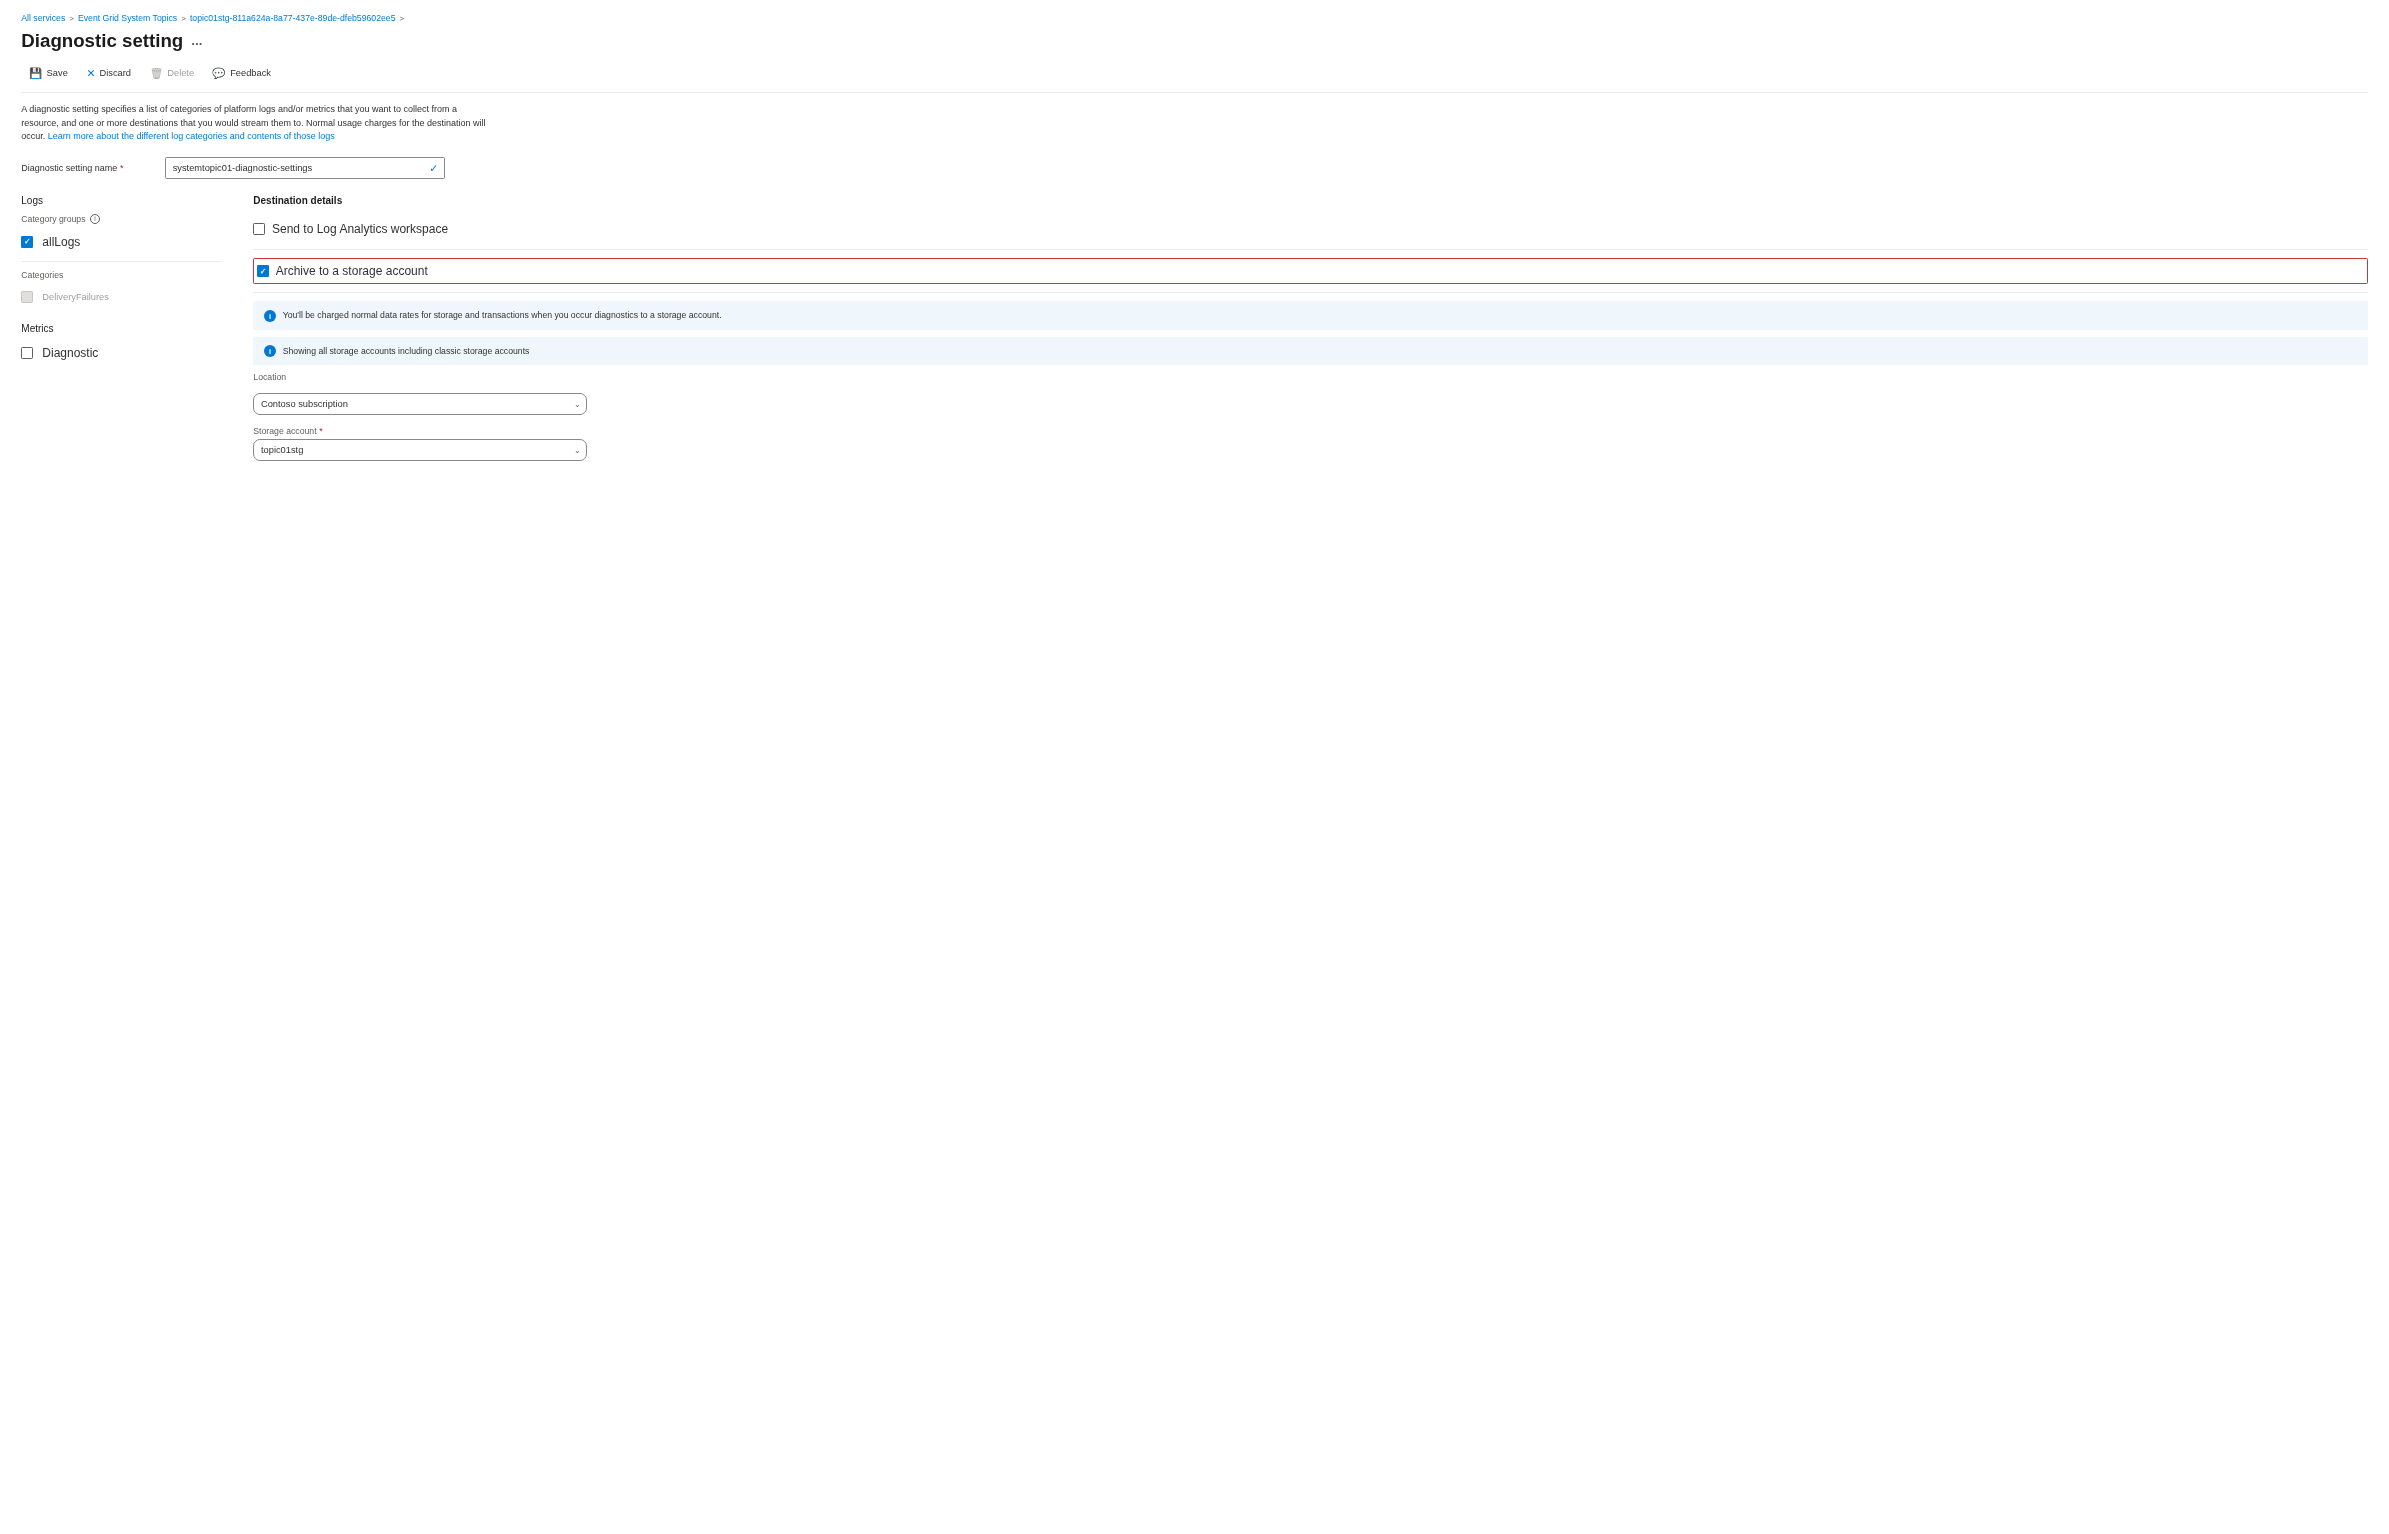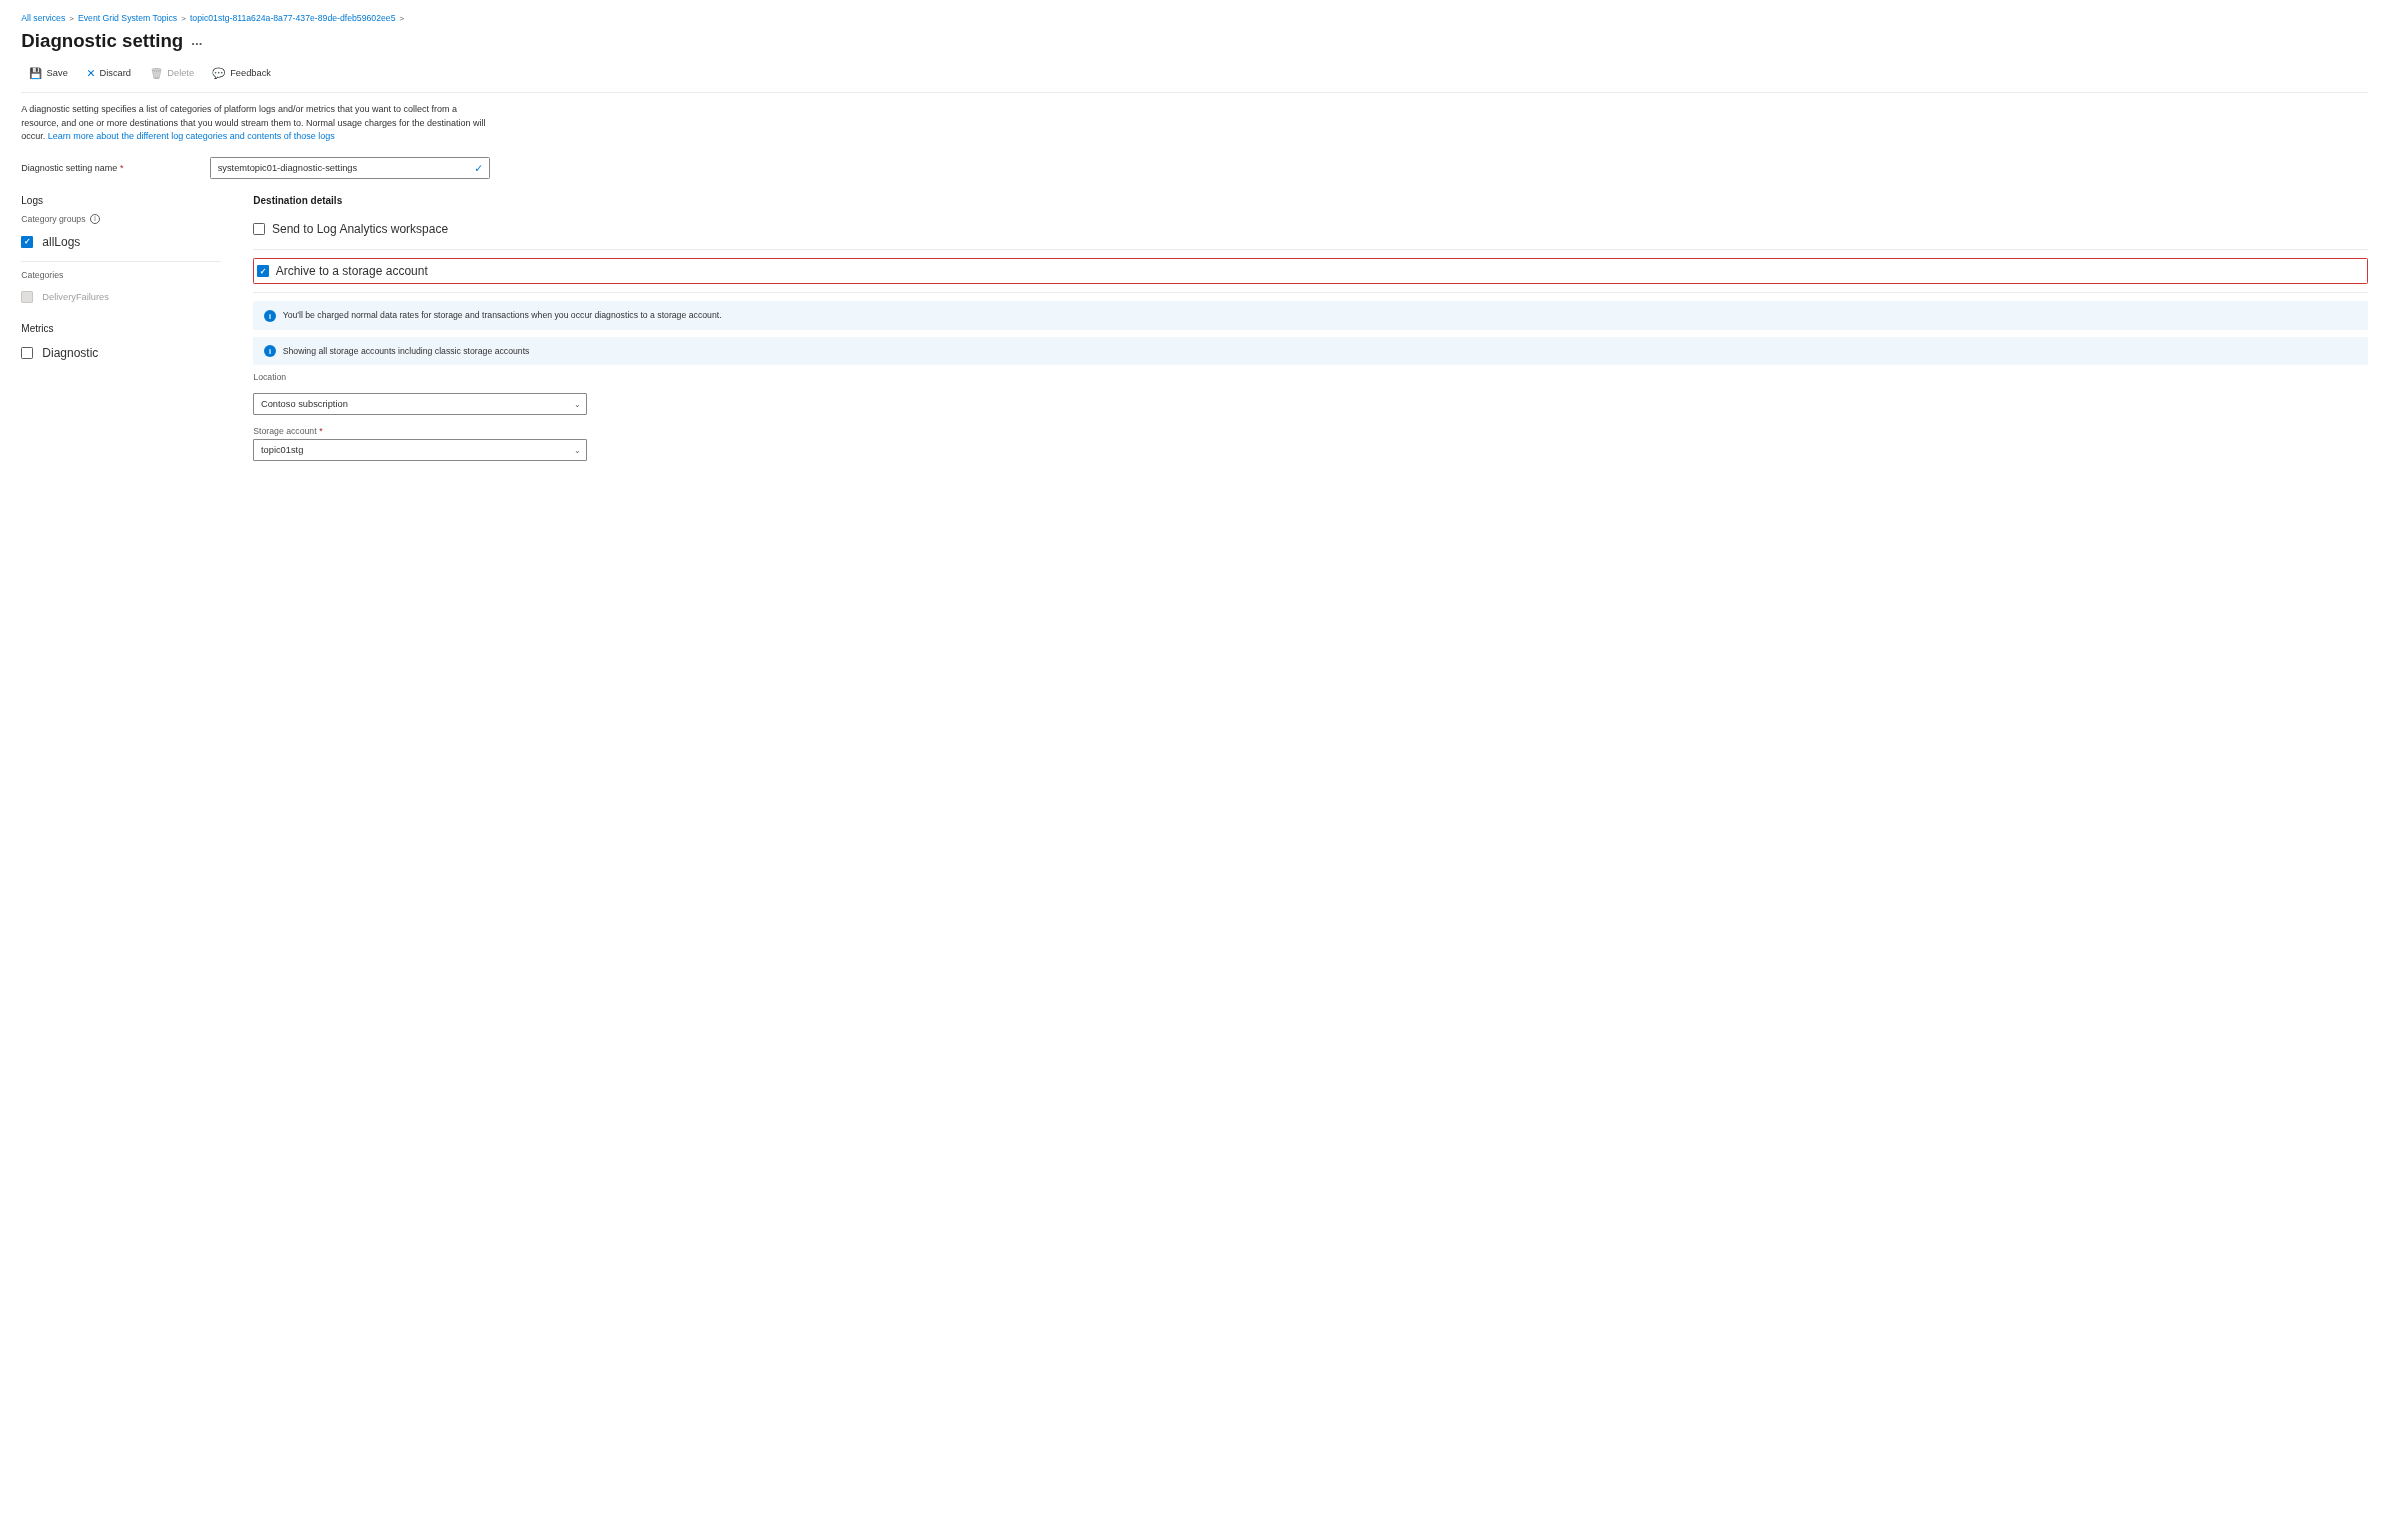--- a/index.html
+++ b/index.html
@@ -86,21 +86,20 @@
       padding: 4.7px 21.3px 4.7px 6.7px;
       font-size: 9.3px;
       width: 280px;
       color: #323130;
       outline: none;
       position: relative;
     }
     .input-wrapper {
       position: relative;
       width: 280px;
-      margin-left: 45px;
     }
     .input-checkmark {
       position: absolute;
       right: 6.7px;
       top: 50%;
       transform: translateY(-50%);
       color: #0078d4;
       font-size: 10.7px;
     }
     .main-content {
@@ -242,21 +241,21 @@
     .field-value { font-size: 9.3px; color: #323130; }
     .select-wrapper {
       position: relative;
       width: 100%;
       max-width: 334px;
     }
     .form-select {
       width: 100%;
       padding: 5.3px 24px 5.3px 6.7px;
       border: 0.7px solid #8a8886;
-      border-radius: 1px;
+      border-radius: 7px;
       font-size: 9.3px;
       color: #323130;
       background: #fff;
       appearance: none;
       cursor: pointer;
       outline: none;
     }
     .select-chevron {
       position: absolute;
       right: 6.7px;

